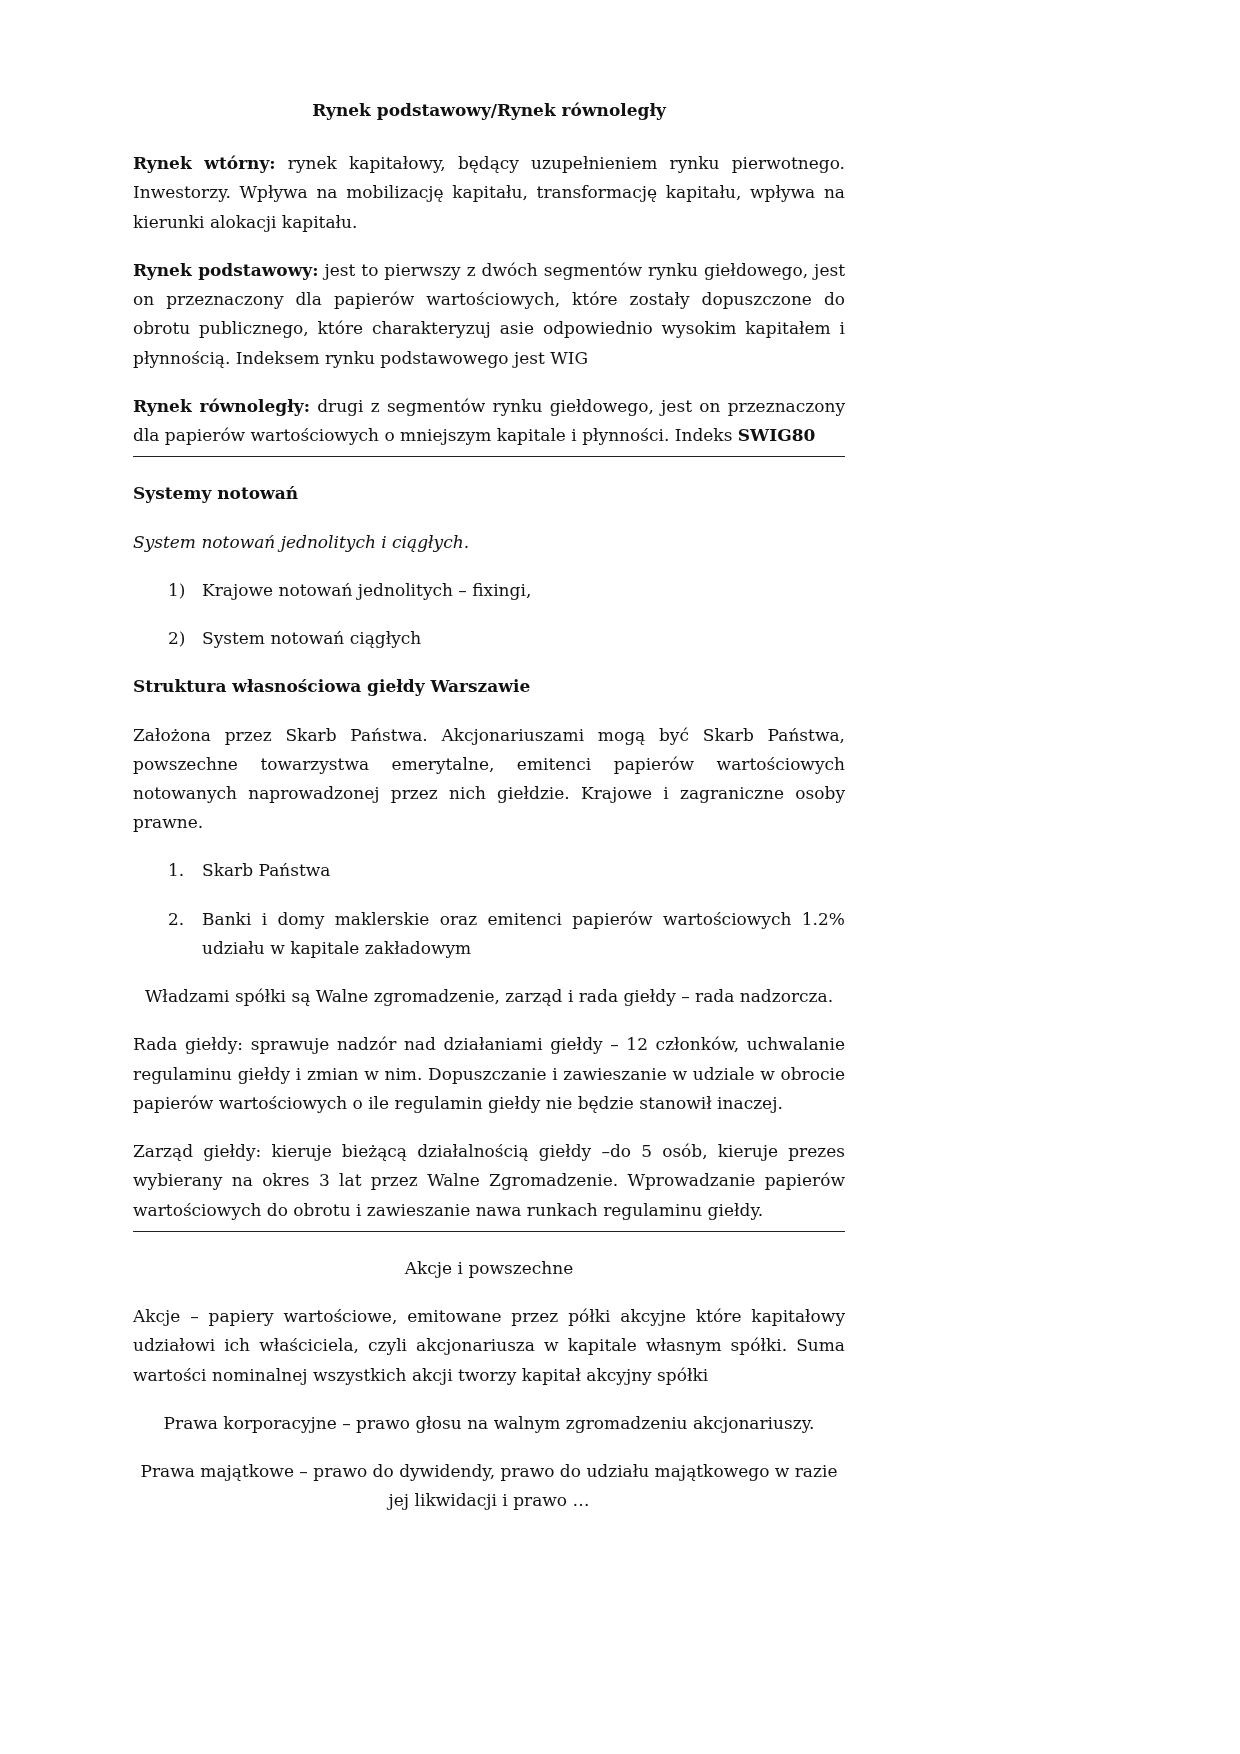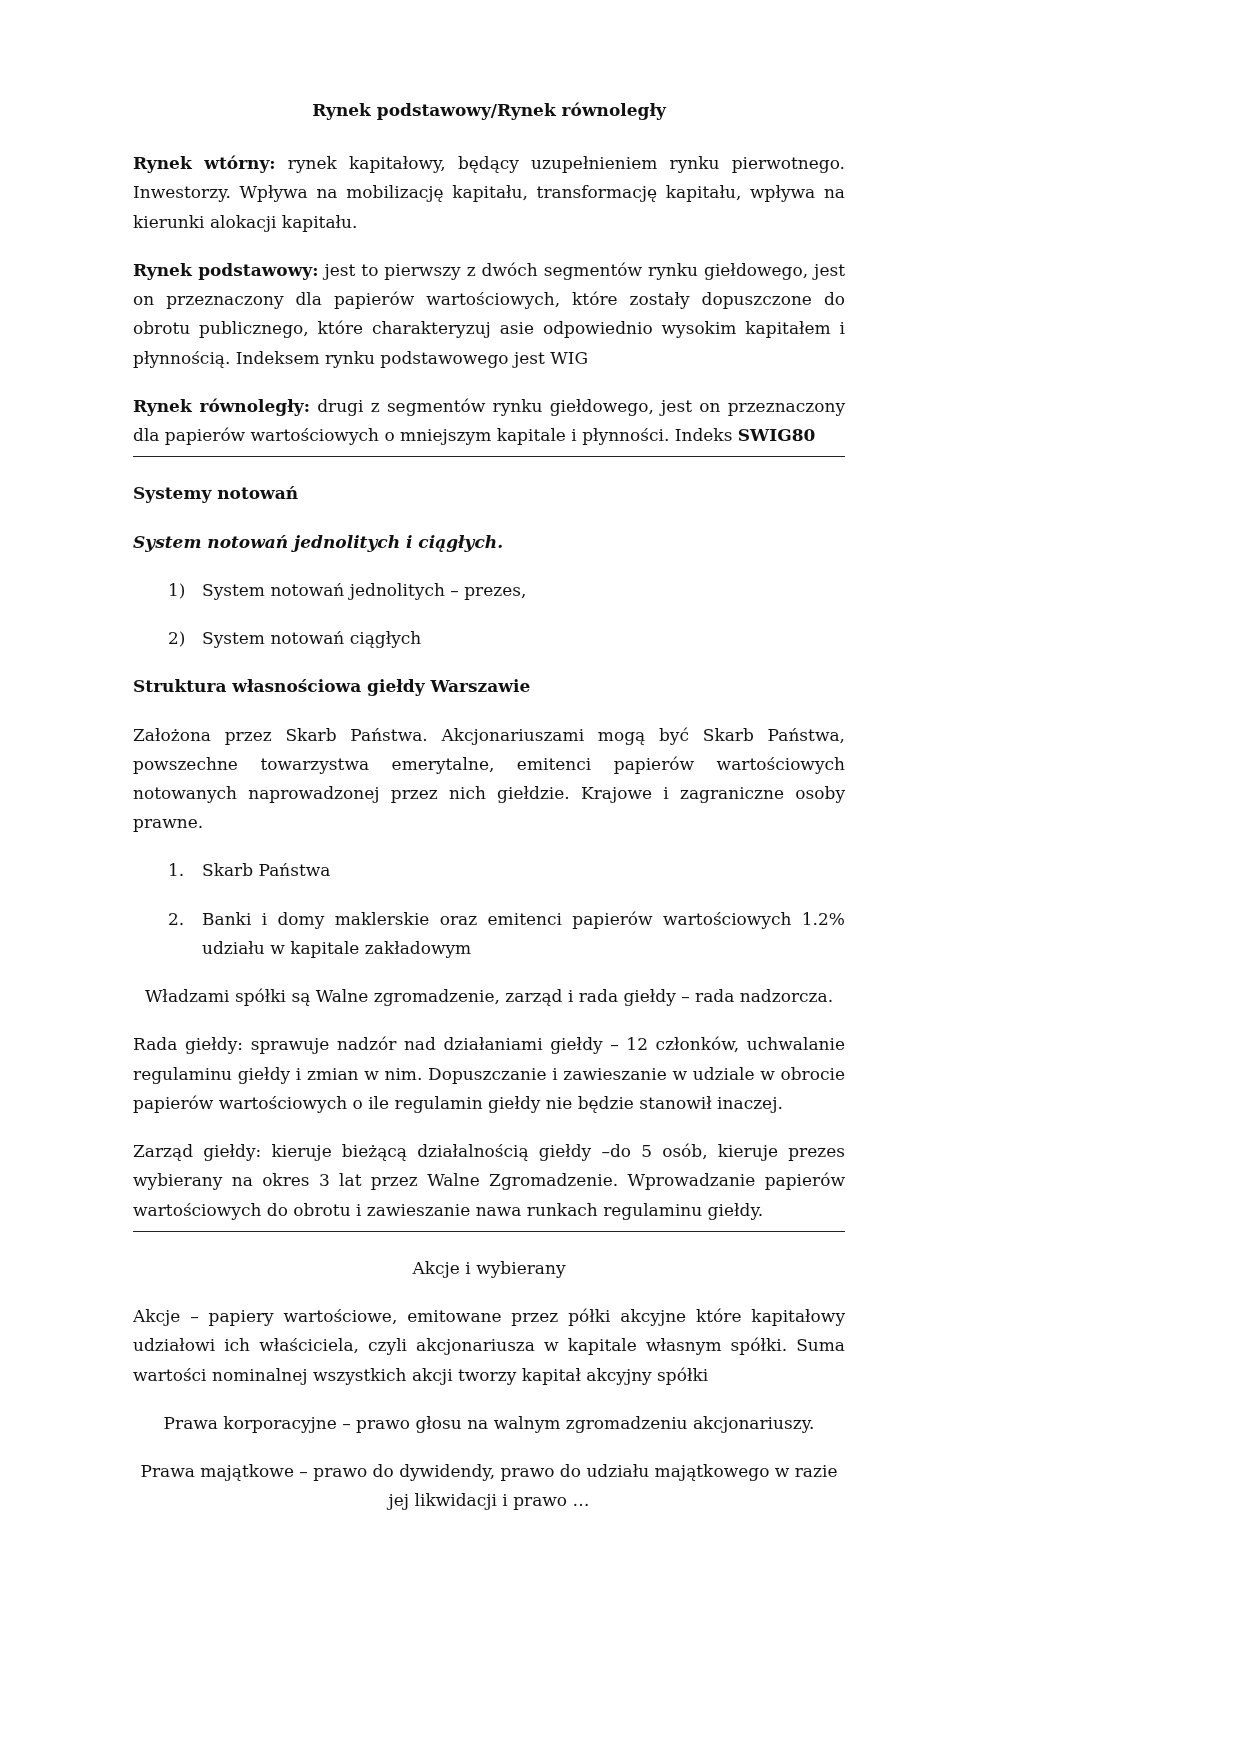--- a/index.html
+++ b/index.html
@@ -27,21 +27,21 @@
     margin: 0 0 19px 0;
   }
   p.para.no-justify { text-align: center; }
   .lead { font-weight: bold; }
   .bold-inline { font-weight: bold; }
   .heading {
     font-weight: bold;
     margin: 0 0 19px 0;
   }
   .heading-italic {
-    font-weight: bold;
+    font-weight: normal;
     font-style: italic;
     margin: 0 0 19px 0;
   }
   .rule {
     border: none;
     border-top: 1.6px solid #222222;
     margin: -13px 0 22px 0;
     width: 100%;
   }
   .list { margin: 0 0 0 0; }
@@ -78,21 +78,21 @@
 
   <hr class="rule">
 
   <div class="heading">Systemy notowań</div>
 
   <div class="heading-italic">System notowań jednolitych i ciągłych.</div>
 
   <div class="list">
     <div class="list-item">
       <span class="list-marker">1)</span>
-      <span class="list-text">System notowań jednolitych – prezes,</span>
+      <span class="list-text">Krajowe notowań jednolitych – fixingi,</span>
     </div>
     <div class="list-item">
       <span class="list-marker">2)</span>
       <span class="list-text">System notowań ciągłych</span>
     </div>
   </div>
 
   <div class="heading">Struktura własnościowa giełdy Warszawie</div>
 
   <p class="para">Założona przez Skarb Państwa. Akcjonariuszami mogą być Skarb Państwa, powszechne towarzystwa emerytalne, emitenci papierów wartościowych notowanych naprowadzonej przez nich giełdzie. Krajowe i zagraniczne osoby prawne.</p>
@@ -110,21 +110,21 @@
 
   <p class="para no-justify indented">Władzami spółki są Walne zgromadzenie, zarząd i rada giełdy – rada nadzorcza.</p>
 
 
   <p class="para">Rada giełdy: sprawuje nadzór nad działaniami giełdy – 12 członków, uchwalanie regulaminu giełdy i zmian w nim. Dopuszczanie i zawieszanie w udziale w obrocie papierów wartościowych o ile regulamin giełdy nie będzie stanowił inaczej.</p>
 
   <p class="para">Zarząd giełdy: kieruje bieżącą działalnością giełdy –do 5 osób, kieruje prezes wybierany na okres 3 lat przez Walne Zgromadzenie. Wprowadzanie papierów wartościowych do obrotu i zawieszanie nawa runkach regulaminu giełdy.</p>
 
   <hr class="rule">
 
-  <p class="para no-justify">Akcje i wybierany</p>
+  <p class="para no-justify">Akcje i powszechne</p>
 
   <p class="para">Akcje – papiery wartościowe, emitowane przez półki akcyjne które kapitałowy udziałowi ich właściciela, czyli akcjonariusza w kapitale własnym spółki. Suma wartości nominalnej wszystkich akcji tworzy kapitał akcyjny spółki</p>
 
   <p class="para no-justify">Prawa korporacyjne – prawo głosu na walnym zgromadzeniu akcjonariuszy.</p>
 
   <p class="para no-justify gap-before">Prawa majątkowe – prawo do dywidendy, prawo do udziału majątkowego w razie jej likwidacji i prawo …</p>
 
 </div>
 
 </body></html>

